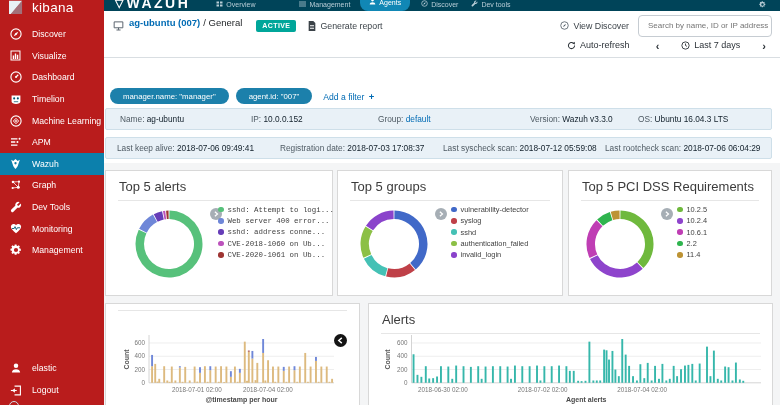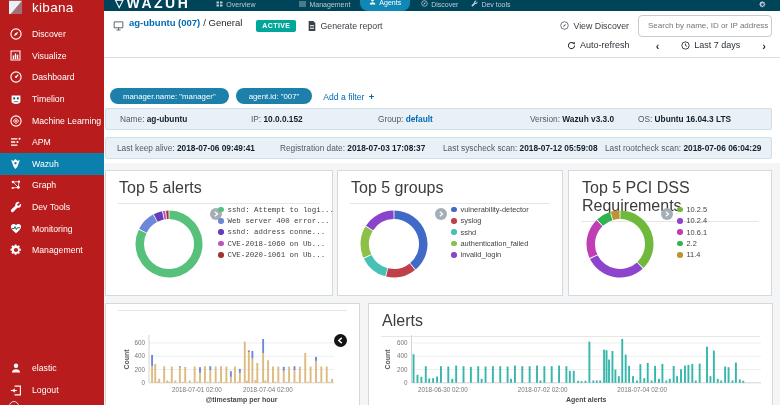--- a/index.html
+++ b/index.html
@@ -68,27 +68,27 @@
   .fpill:first-child { margin-left:6px; }
   #addfilter { color:#006bb4; font-size:8.6px; margin-left:11px; cursor:pointer; }
   #addfilter b { font-weight:700; margin-left:2px; font-size:9.5px; }
 
   
   .infobar { position:absolute; left:105px; width:667px; height:22px; background:#e9f1f7; border:1px solid #cedfe9; border-radius:2px; }
   .infobar .info-cell { position:absolute; top:50%; transform:translateY(-50%); }
   #infobar1 { top:108px; }
   #infobar2 { top:137px; }
   .info-cell { font-size:8.3px; color:#4e5a63; white-space:nowrap; }
-  .info-cell b { color:#12202b; font-weight:700; }
+  .info-cell b { color:#12202b; font-weight:400; }
   .info-cell b.link { color:#006bb4; cursor:pointer; }
 
   
   #dash { position:absolute; left:104px; top:163px; width:676px; height:242px; background:#f4f5f6; }
   .panel { position:absolute; background:#fff; border:1px solid #d8d8d8; }
-  .p-title { font-size:16px; color:#3c3c3c; margin:8px 0 0 13px; }
+  .p-title { font-size:13px; color:#3c3c3c; margin:8px 0 0 13px; }
   .p-divider { height:1px; background:#e6e6e6; margin:6px 12px 0 12px; }
   .legend { position:absolute; }
   .leg-item { display:flex; align-items:center; height:11.3px; cursor:pointer; }
   .leg-item .dot { width:5.5px; height:5.5px; border-radius:50%; margin-right:4px; flex:0 0 5.5px; }
   .leg-item .lt { font-size:7.4px; color:#3f3f3f; white-space:nowrap; }
   .leg-toggle { position:absolute; width:12px; height:12px; border-radius:50%; background:#a6aeb5; color:#fff; display:flex; align-items:center; justify-content:center; font-size:8px; cursor:pointer; }
   .leg-toggle svg { display:block; }
   .vis-toggle { position:absolute; width:13px; height:13px; border-radius:50%; background:#141414; display:flex; align-items:center; justify-content:center; cursor:pointer; }
   .axis-ylab { position:absolute; transform:rotate(-90deg); transform-origin:center; font-size:7px; font-weight:700; color:#5a5a5a; }
   .axis-xlab { position:absolute; font-size:7px; font-weight:700; color:#4a4a4a; text-align:center; }

